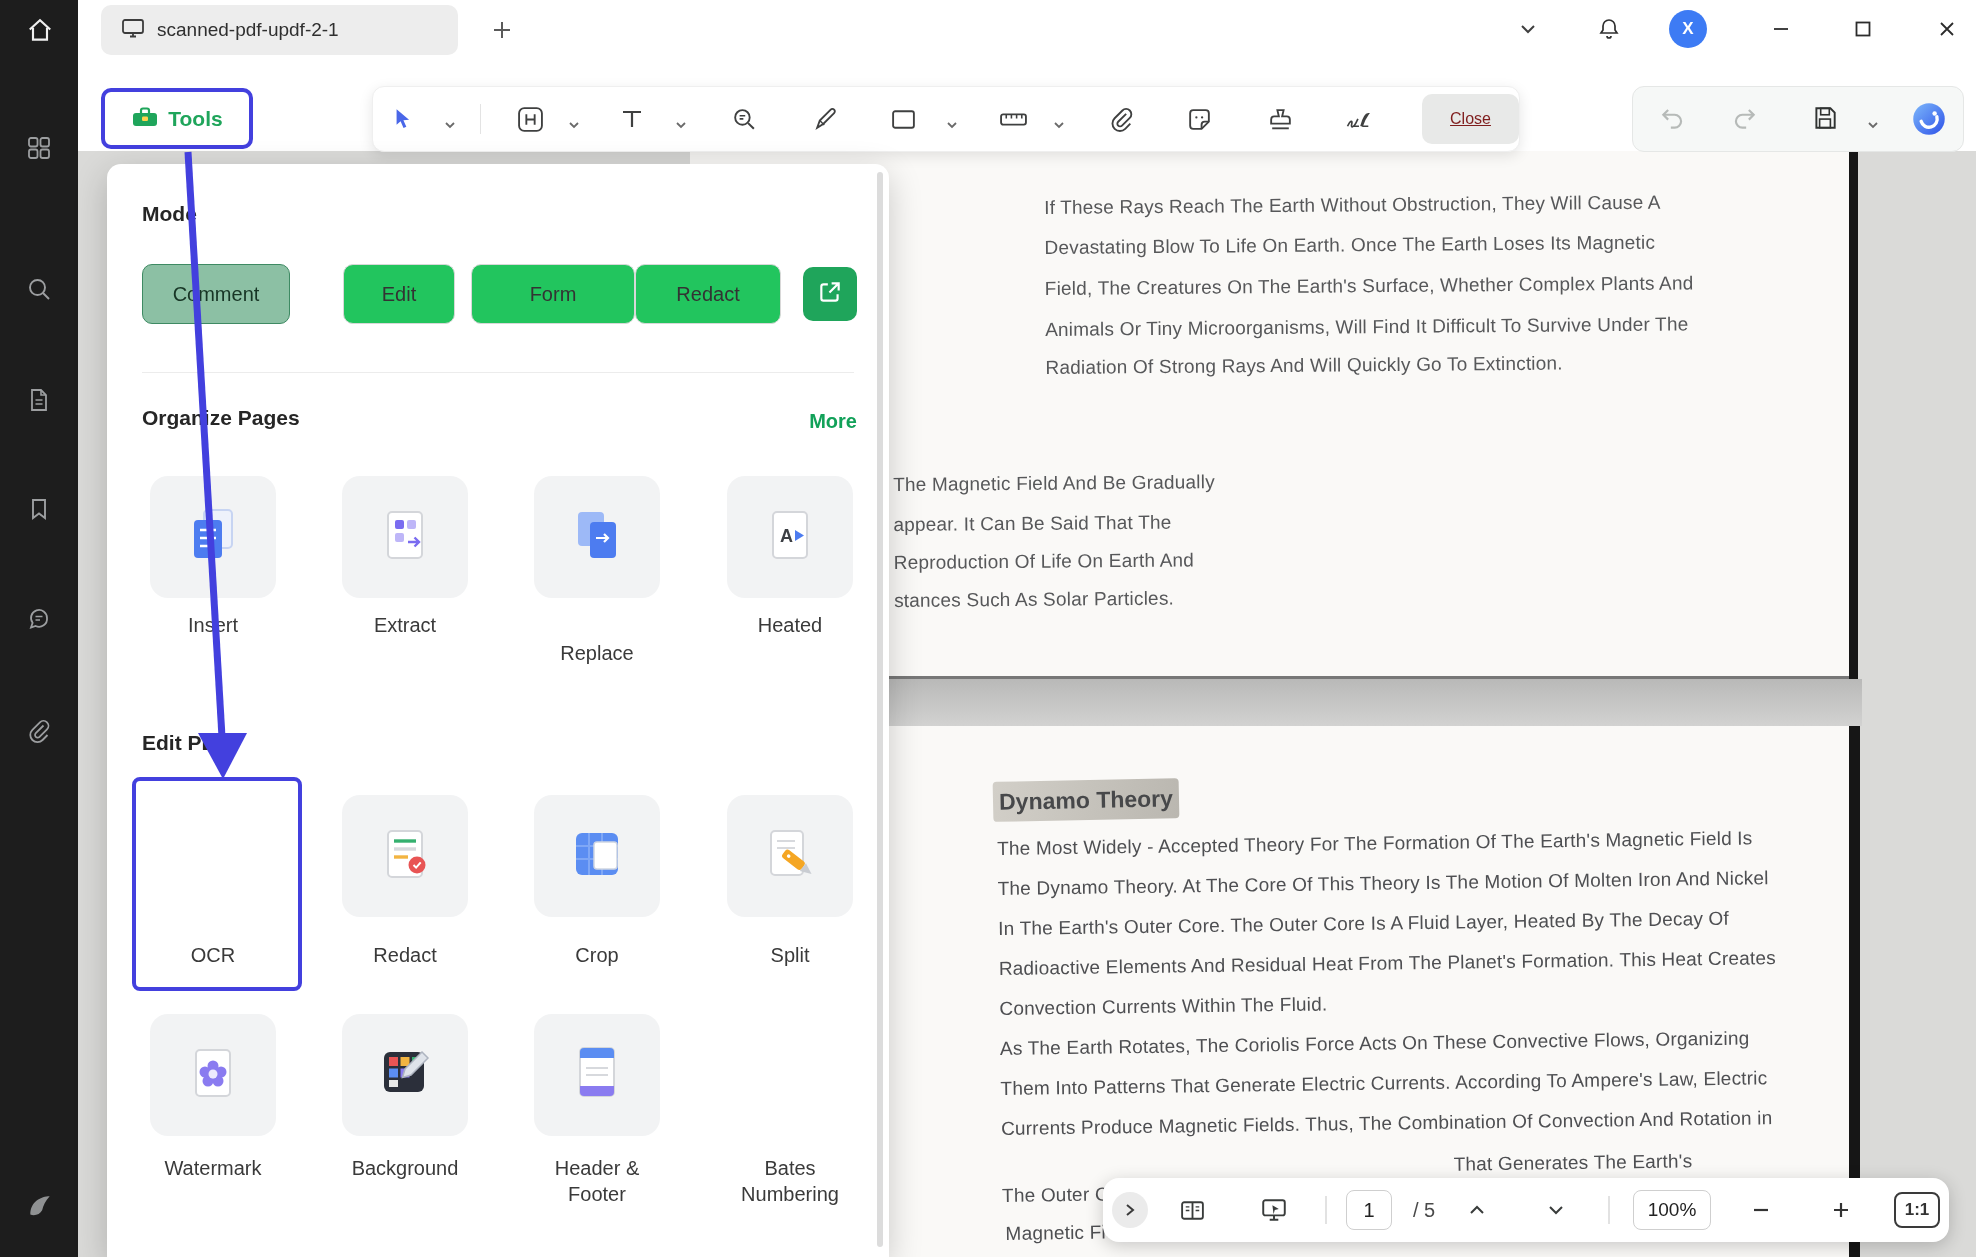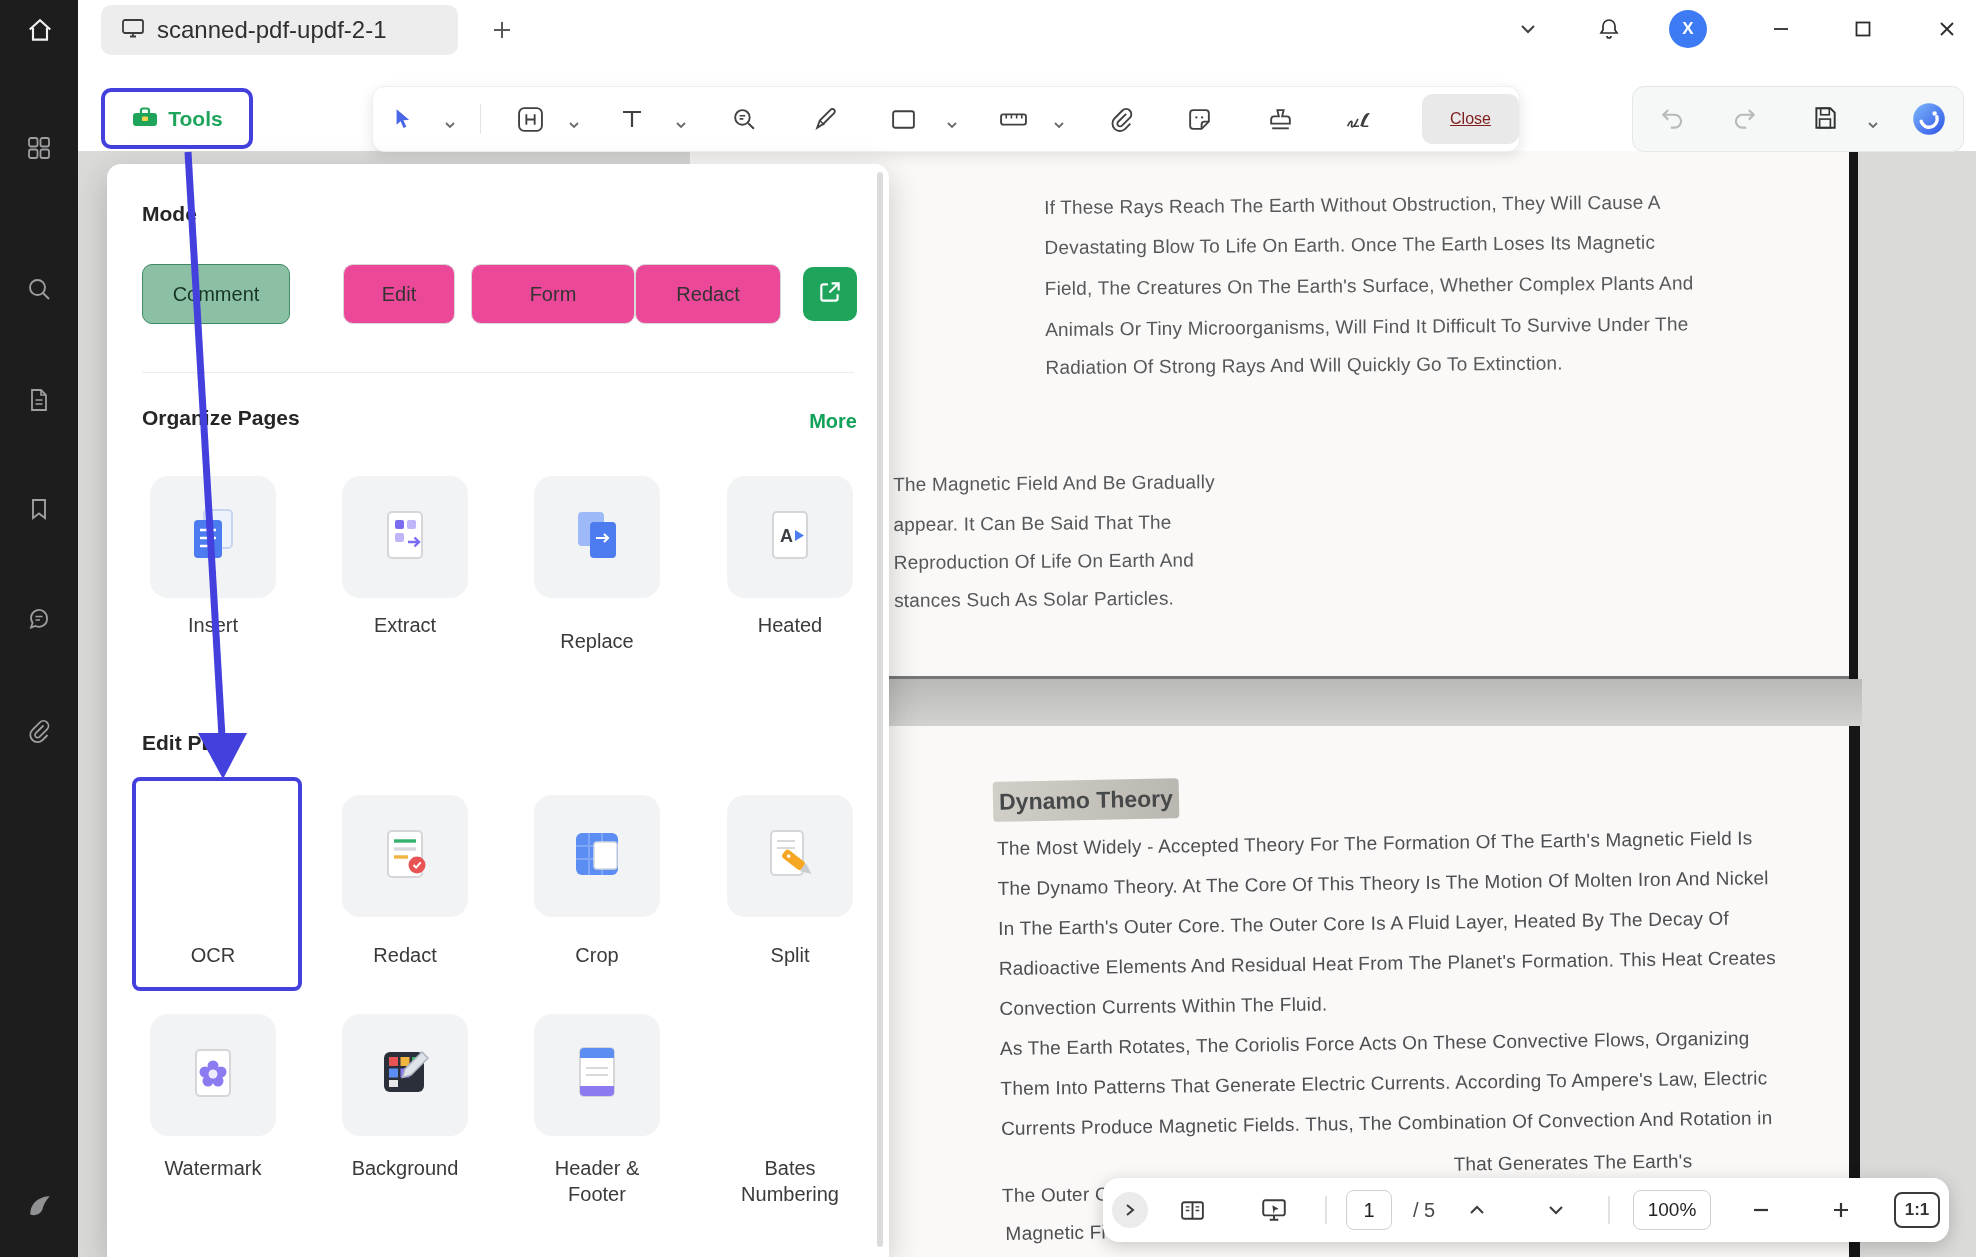--- a/index.html
+++ b/index.html
@@ -3,21 +3,21 @@
 <meta charset="utf-8">
 <style>
   html,body{margin:0;padding:0;background:#fff;}
   #app{position:relative;width:1976px;height:1257px;overflow:hidden;
        font-family:"Liberation Sans",sans-serif;background:#fff;}
   .abs{position:absolute;}
   
   .chrome{left:78px;top:0;width:1898px;height:151px;background:#fff;z-index:4;}
   .titlebar-tab{left:101px;top:5px;width:357px;height:50px;background:#ededed;border-radius:10px;
        display:flex;align-items:center;gap:12px;padding-left:20px;box-sizing:border-box;z-index:6;}
-  .tab-title{font-size:24px;color:#2f2f2f;}
+  .tab-title{font-size:19px;color:#2f2f2f;}
   .tb-btn{z-index:6;display:flex;align-items:center;justify-content:center;}
   .avatar{left:1669px;top:10px;width:38px;height:38px;border-radius:50%;background:#3D7BF4;
        color:#fff;font-size:17px;font-weight:bold;display:flex;align-items:center;justify-content:center;z-index:6;}
   
   .sidebar{left:0;top:0;width:78px;height:1257px;background:#1d1d1d;z-index:8;}
   .side-ic{position:absolute;left:26px;width:28px;height:28px;}
   
   .tools-btn{left:101px;top:88px;width:152px;height:61px;background:#fff;border:4px solid #4340DE;
        border-radius:10px;box-sizing:border-box;display:flex;align-items:center;justify-content:center;
        gap:9px;z-index:7;}
@@ -38,21 +38,21 @@
   .band{left:690px;top:679px;width:1172px;height:47px;background:linear-gradient(#b9b9b8,#d2d2d1);z-index:1;}
   .docline{position:absolute;white-space:nowrap;font-size:19px;color:#57585a;letter-spacing:.2px;}
   .p2line{color:#4e4f52;}
   .dheading{left:993px;top:780px;width:186px;height:40px;background:linear-gradient(100deg,#d2cfc8,#bab7b0);
        border-radius:4px;display:flex;align-items:center;justify-content:center;transform:rotate(-1.2deg);
        font-size:23px;font-weight:bold;color:#47484a;z-index:1;}
   
   .panel{left:107px;top:164px;width:782px;height:1093px;background:#fff;border-radius:14px 14px 0 0;
        box-shadow:0 10px 34px rgba(0,0,0,.20);z-index:10;}
   .sec-title{position:absolute;font-size:21px;font-weight:bold;color:#262626;}
-  .mode-btn{position:absolute;top:100px;height:60px;border:1px solid #d8d8d8;border-radius:10px;background:#ec4899;
+  .mode-btn{position:absolute;top:100px;height:60px;border:1px solid #d8d8d8;border-radius:10px;background:#22c55e;
        box-sizing:border-box;display:flex;align-items:center;justify-content:center;font-size:20px;color:#333;}
   .mode-btn.selected{background:#8CC0A4;border:1px solid #3E8A63;color:#173525;}
   .open-btn{position:absolute;left:696px;top:103px;width:54px;height:54px;background:#1FA55B;border-radius:10px;
        display:flex;align-items:center;justify-content:center;}
   .hdiv{position:absolute;left:35px;top:208px;width:712px;height:1px;background:#ececec;}
   .more{position:absolute;left:664px;top:246px;width:86px;text-align:right;font-size:20px;font-weight:bold;color:#12A159;}
   .card{position:absolute;width:126px;height:122px;background:#f2f3f4;border-radius:18px;
        display:flex;align-items:center;justify-content:center;}
   .card-label{position:absolute;width:132px;text-align:center;font-size:20px;color:#3a3a3a;line-height:26px;}
   .ocr-hl{position:absolute;left:25px;top:613px;width:170px;height:214px;border:4px solid #4340DE;border-radius:8px;
@@ -412,21 +412,21 @@
 
     <div class="card" style="left:427px;top:312px;">
       <span>
         <svg width="66" height="66" viewBox="0 0 66 66">
             <rect x="14" y="10" width="26" height="34" rx="4" fill="#9DB9F7"></rect>
             <rect x="26" y="20" width="26" height="36" rx="4" fill="#4D7CF0"></rect>
             <path d="M32 36 h12 m-4 -4 l4 4 -4 4" fill="none" stroke="#fff" stroke-width="2.2"></path>
           </svg>
       </span>
     </div>
-    <div class="card-label" style="left:424px;top:464px;">Replace</div>
+    <div class="card-label" style="left:424px;top:476px;">Replace</div>
 
     <div class="card" style="left:620px;top:312px;">
       <span>
         <svg width="66" height="66" viewBox="0 0 66 66">
             <rect x="16" y="10" width="34" height="46" rx="4" fill="#fff" stroke="#d4d6da" stroke-width="2"></rect>
             <text x="23" y="40" font-size="18" font-weight="bold" fill="#3c3f44" style="font-family:'Liberation Sans',sans-serif">A</text>
             <path d="M38 28 l9 5.5 -9 5.5 Z" fill="#4D7CF0"></path>
           </svg>
       </span>
     </div>

